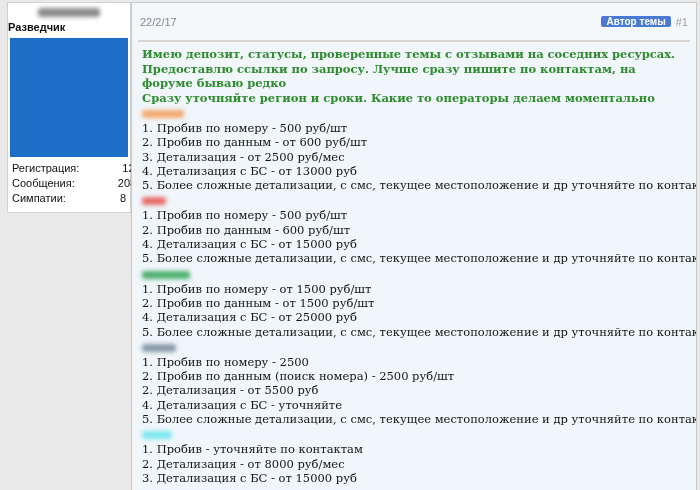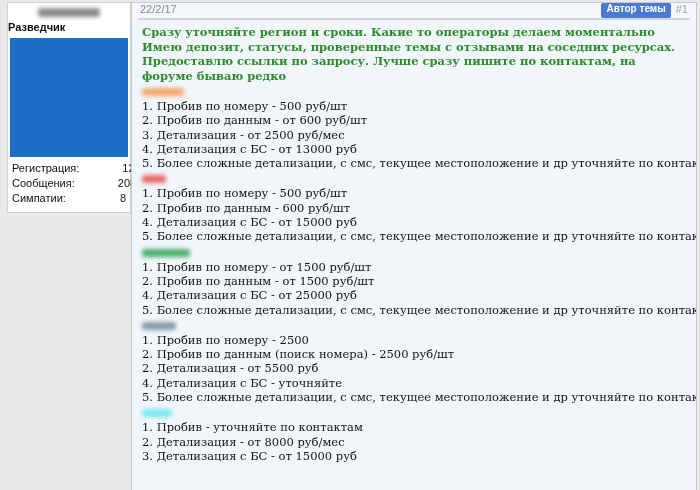--- a/index.html
+++ b/index.html
@@ -36,21 +36,21 @@
     position:absolute;left:131px;top:2px;right:3px;bottom:0;
     background:#f0f6fa;border:1px solid #c9c9c9;border-bottom:none;
     overflow:hidden;
   }
   .bubble-arrow{
     position:absolute;left:-6px;top:8px;width:10px;height:10px;
     background:#f4f8fb;border-left:1px solid #c9c9c9;border-bottom:1px solid #c9c9c9;
     transform:rotate(45deg);
   }
   .msg-header{
-    height:15px;display:flex;
+    height:37px;display:flex;align-items:center;
     padding:0 8px;background:#f4f8fb;
   }
   .post-date{font-size:11px;color:#838a91;}
   .header-spacer{flex:1;}
   .author-badge{
     font-size:10px;font-weight:bold;color:#fff;
     padding:0 5px;border-radius:2px;margin-right:5px;
   }
   .post-number{font-size:11px;color:#9aa0a6;}
   .header-sep{height:2px;background:#d6d6d6;margin:0 6px;}
@@ -98,22 +98,22 @@
   <div class="msg-header">
     <span class="post-date">22/2/17</span>
     <span class="header-spacer"></span>
     <span class="author-badge" style="background: rgb(74, 122, 210);">Автор темы</span>
     <span class="post-number">#1</span>
   </div>
   <div class="header-sep"></div>
 
   <div class="content">
     <div class="intro" style="color: rgb(46, 139, 46);">
+      <p>Имею депозит, статусы, проверенные темы с отзывами на соседних ресурсах. Предоставлю ссылки по запросу. Лучше сразу пишите по контактам, на форуме бываю редко</p>
       <p>Сразу уточняйте регион и сроки. Какие то операторы делаем моментально</p>
-      <p>Имею депозит, статусы, проверенные темы с отзывами на соседних ресурсах. Предоставлю ссылки по запросу. Лучше сразу пишите по контактам, на форуме бываю редко</p>
     </div>
     <div>
         <div class="section">
           <div class="redacted-label" style="background: rgb(242, 169, 110); width: 42px;"></div>
           <div class="item">1. Пробив по номеру - 500 руб/шт</div>
           <div class="item">2. Пробив по данным - от 600 руб/шт</div>
           <div class="item">3. Детализация - от 2500 руб/мес</div>
           <div class="item">4. Детализация с БС - от 13000 руб</div>
           <div class="item">5. Более сложные детализации, с смс, текущее местоположение и др уточняйте по контактам.</div>
         </div>

